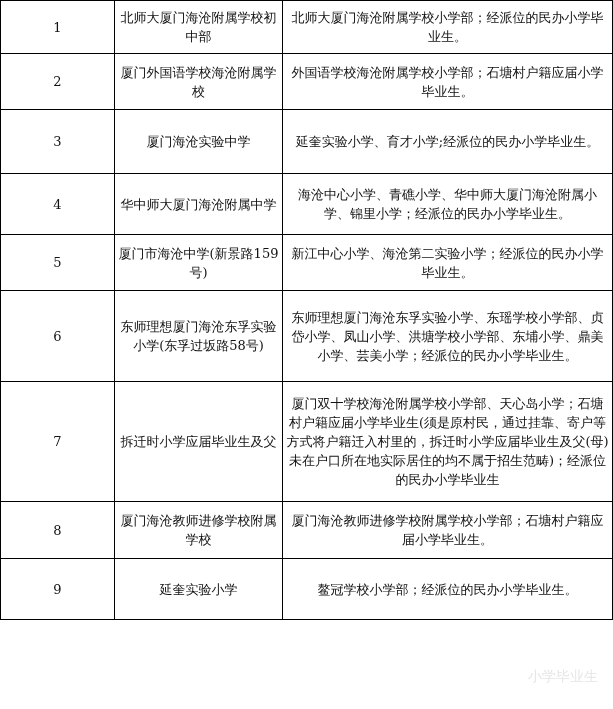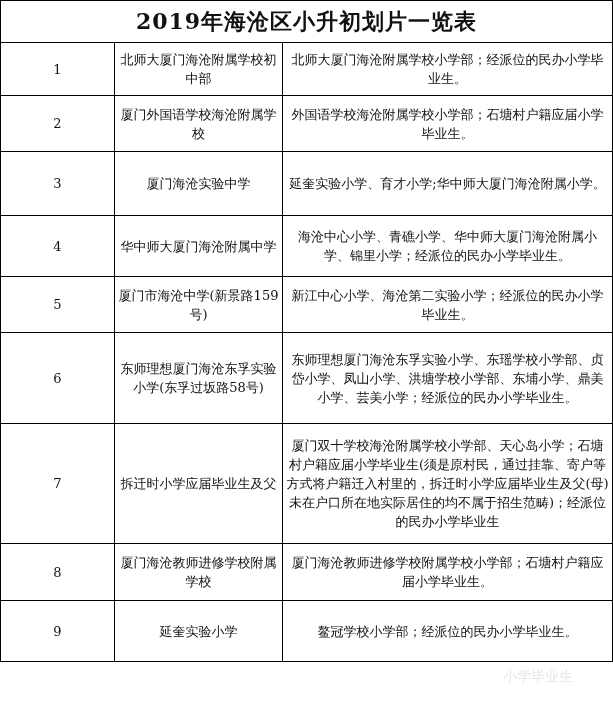--- a/index.html
+++ b/index.html
@@ -30,52 +30,49 @@
     }
     .hdr th {
       height: 46px;
       background: #b7dde8;
       font-weight: bold;
       font-size: 16px;
     }
     .num { font-family: "DejaVu Serif", serif; font-size: 13px; }
     .prim { padding: 6px 3px; }
     .watermark {
-      position: absolute; left: 503px; top: 668px;
+      position: absolute; left: 528px; top: 668px;
       color: rgba(180,180,180,0.35); font-size: 14px;
       font-family: "DejaVu Sans", sans-serif; pointer-events: none;
     }
   </style>
 </head>
 <body>
 
 <table>
   <colgroup>
     <col style="width:114px">
     <col style="width:168px">
     <col style="width:330px">
   </colgroup>
   <tbody>
-      <tr>
-    <td class="title" colspan="3">2019年海沧区小升初划片一览表</td>
-  </tr>
   <tr style="height:53px">
     <td class="num">1</td>
     <td>北师大厦门海沧附属学校初中部</td>
     <td class="prim">北师大厦门海沧附属学校小学部；经派位的民办小学毕业生。</td>
   </tr>
   <tr style="height:56px">
     <td class="num">2</td>
     <td>厦门外国语学校海沧附属学校</td>
     <td class="prim">外国语学校海沧附属学校小学部；石塘村户籍应届小学毕业生。</td>
   </tr>
   <tr style="height:64px">
     <td class="num">3</td>
     <td>厦门海沧实验中学</td>
-    <td class="prim">延奎实验小学、育才小学;华中师大厦门海沧附属小学。</td>
+    <td class="prim">延奎实验小学、育才小学;经派位的民办小学毕业生。</td>
   </tr>
   <tr style="height:61px">
     <td class="num">4</td>
     <td>华中师大厦门海沧附属中学</td>
     <td class="prim">海沧中心小学、青礁小学、华中师大厦门海沧附属小学、锦里小学；经派位的民办小学毕业生。</td>
   </tr>
   <tr style="height:56px">
     <td class="num">5</td>
     <td>厦门市海沧中学(新景路159号)</td>
     <td class="prim">新江中心小学、海沧第二实验小学；经派位的民办小学毕业生。</td>

